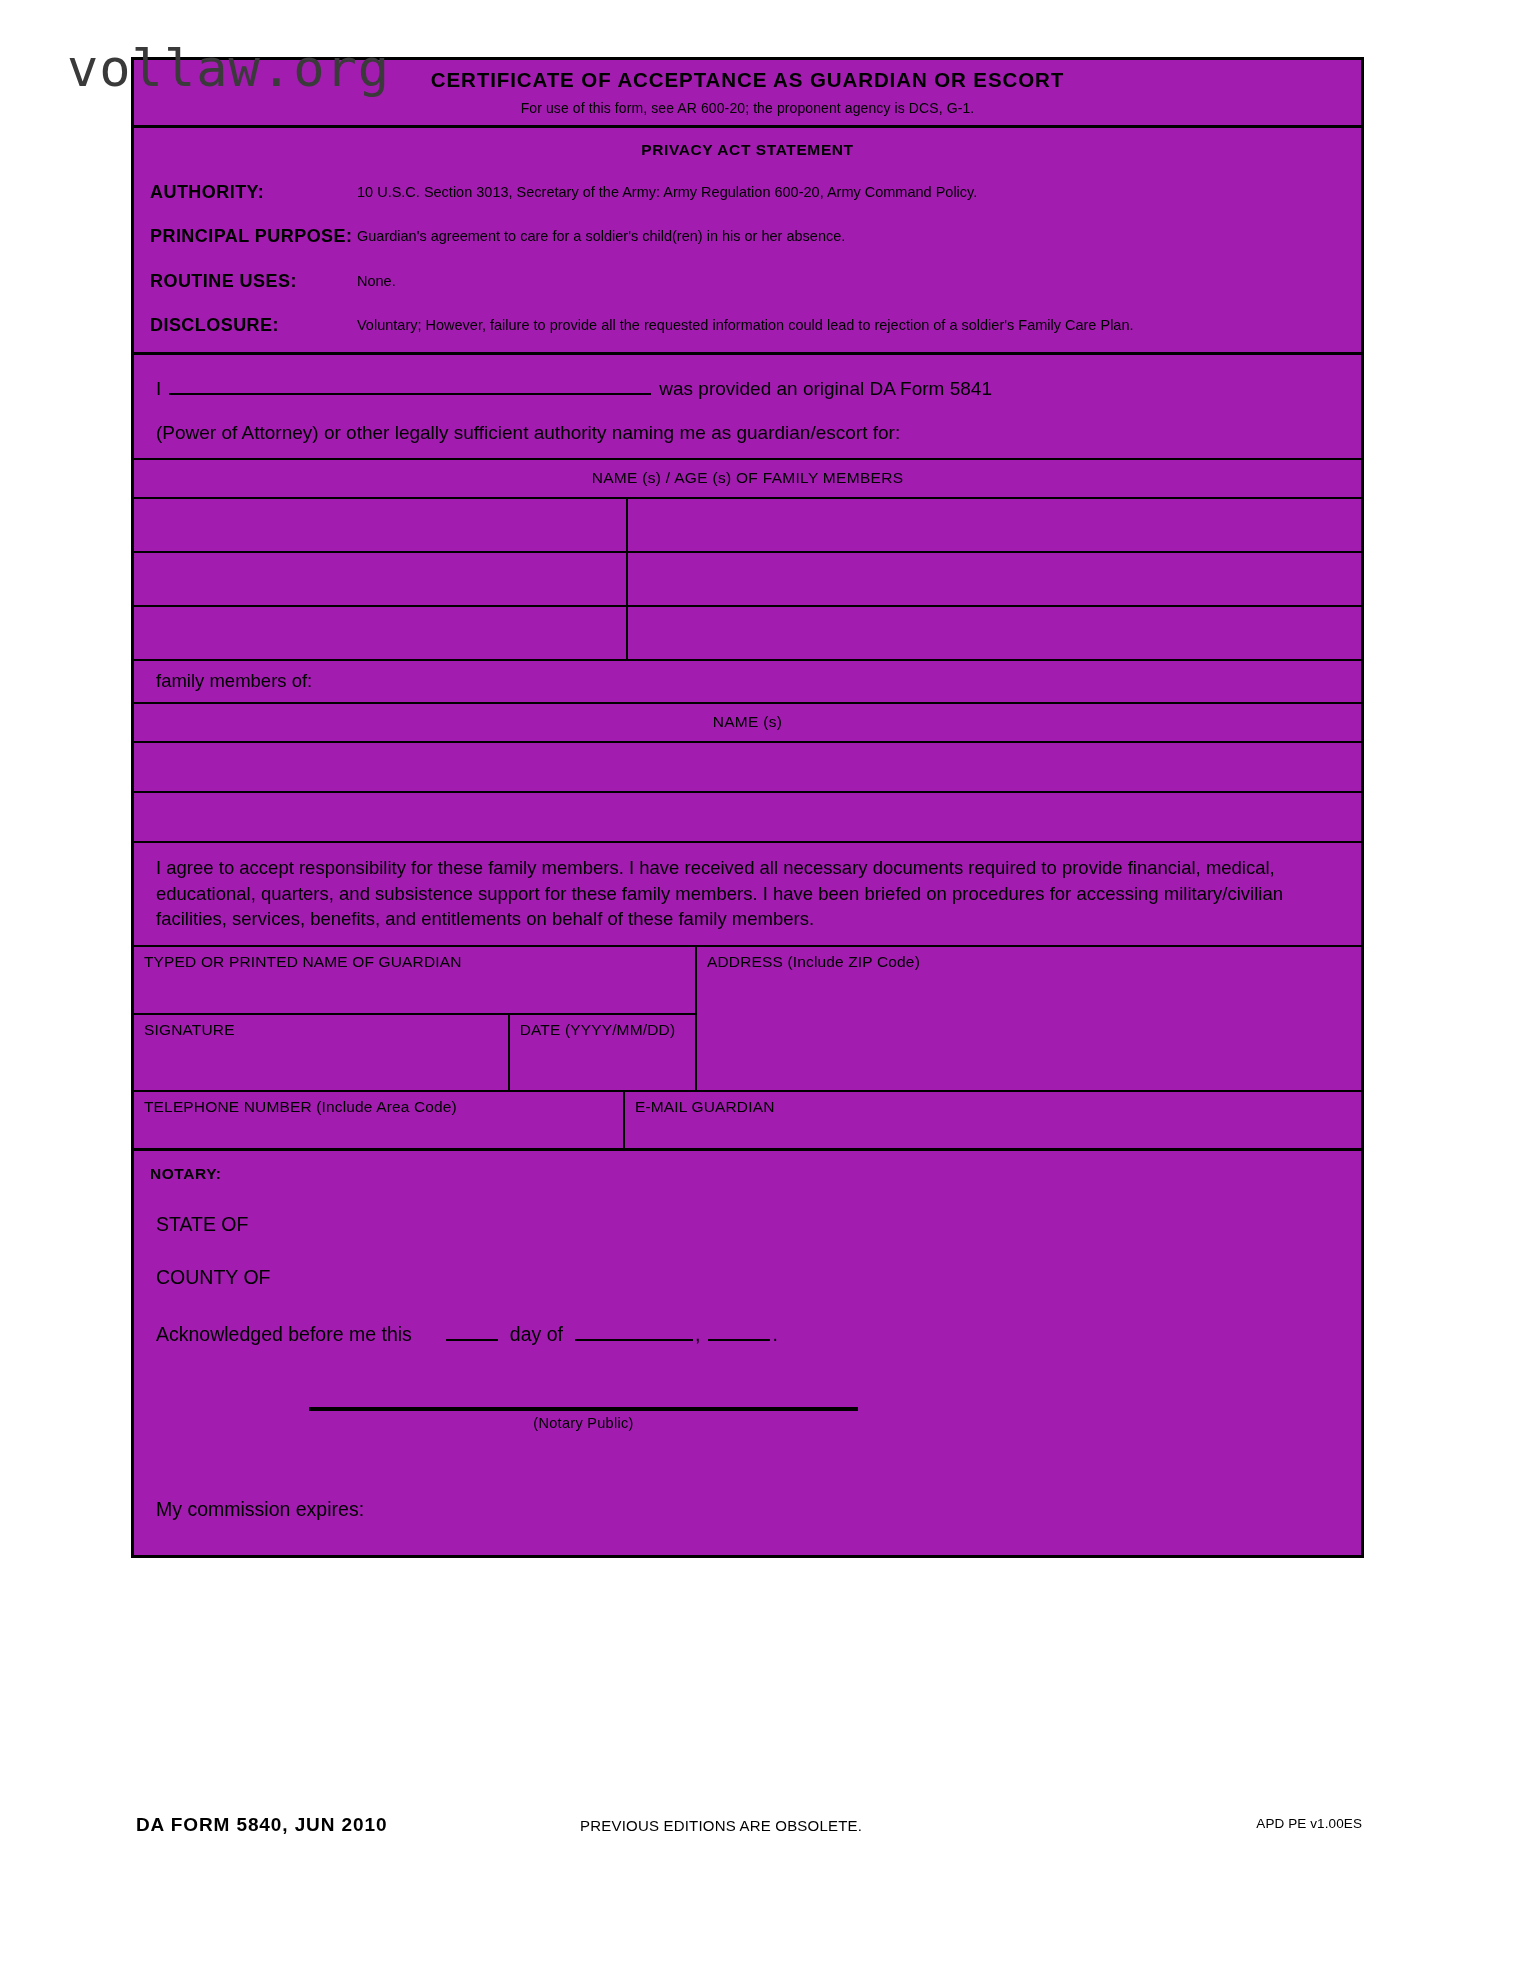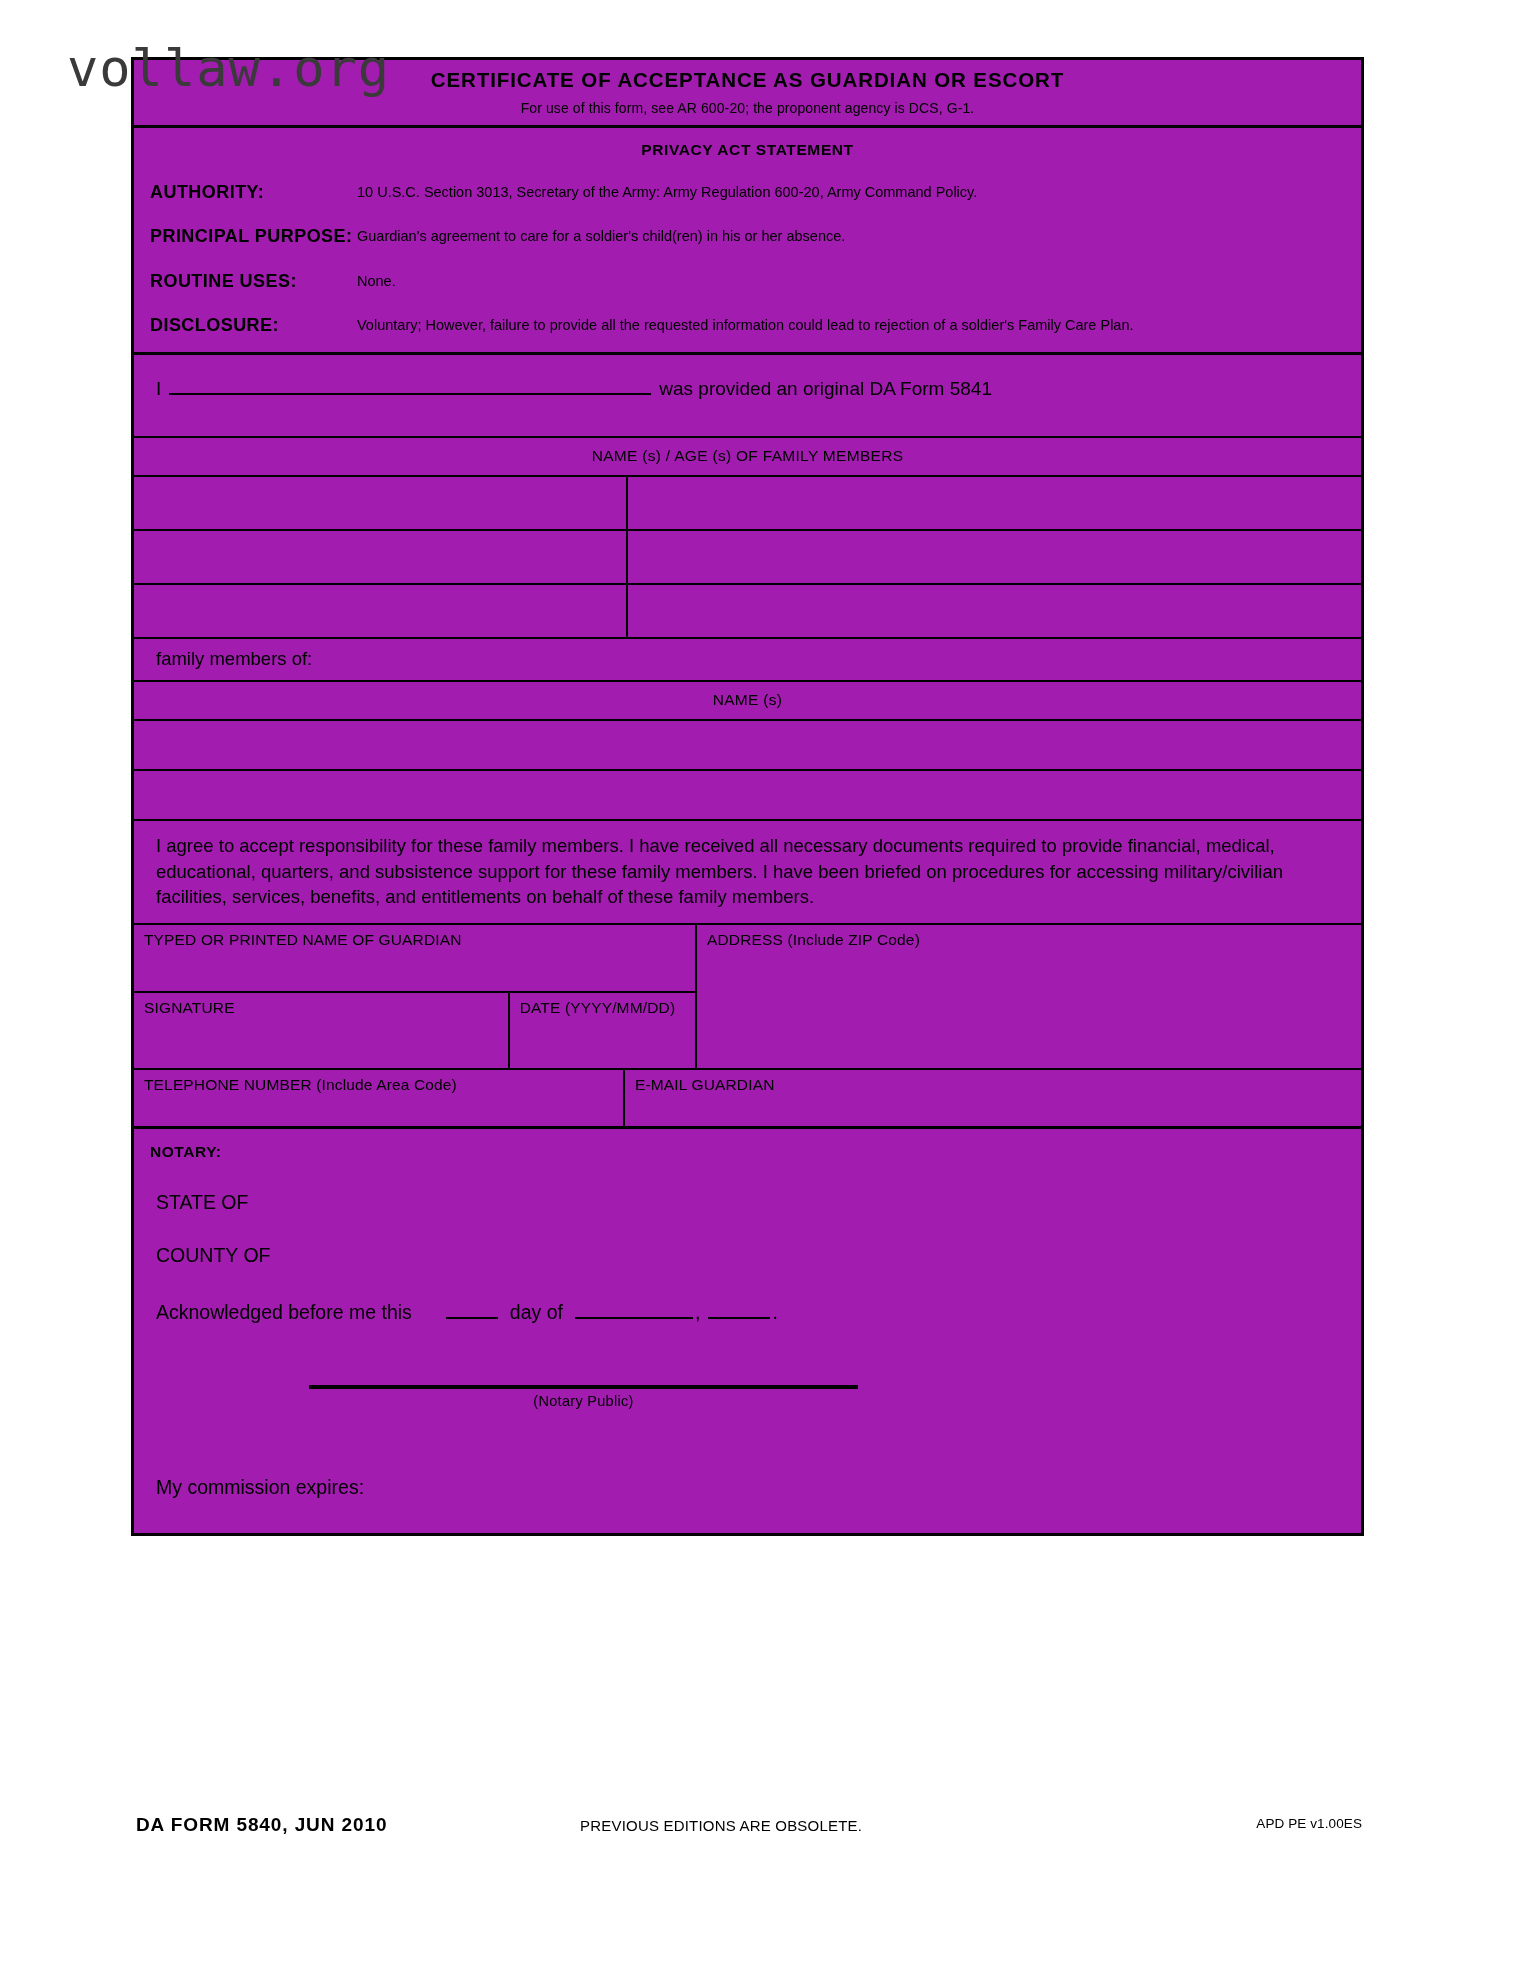--- a/index.html
+++ b/index.html
@@ -292,20 +292,21 @@
         <div class="pa-value">Voluntary; However, failure to provide all the requested information could lead to rejection of a soldier's Family Care Plan.</div>
       </div>
     </div>
 
     <div id="statement-block" class="bb-thin">
       <div class="stmt-line" id="stmt-line-1">
         <span>I</span>
         <span class="blank-rule" id="name-rule"></span>
         <span>was  provided an original DA Form 5841</span>
       </div>
+      <div class="stmt-line">(Power of Attorney)  or other legally sufficient authority naming me as guardian/escort for:</div>
     </div>
 
     <div class="table-head bb-thin">NAME  (s)  / AGE  (s)  OF FAMILY MEMBERS</div>
 
     <div class="row entry-row bb-thin">
       <div class="cell entry-left br"></div>
       <div class="cell entry-right"></div>
     </div>
     <div class="row entry-row bb-thin">
       <div class="cell entry-left br"></div>

